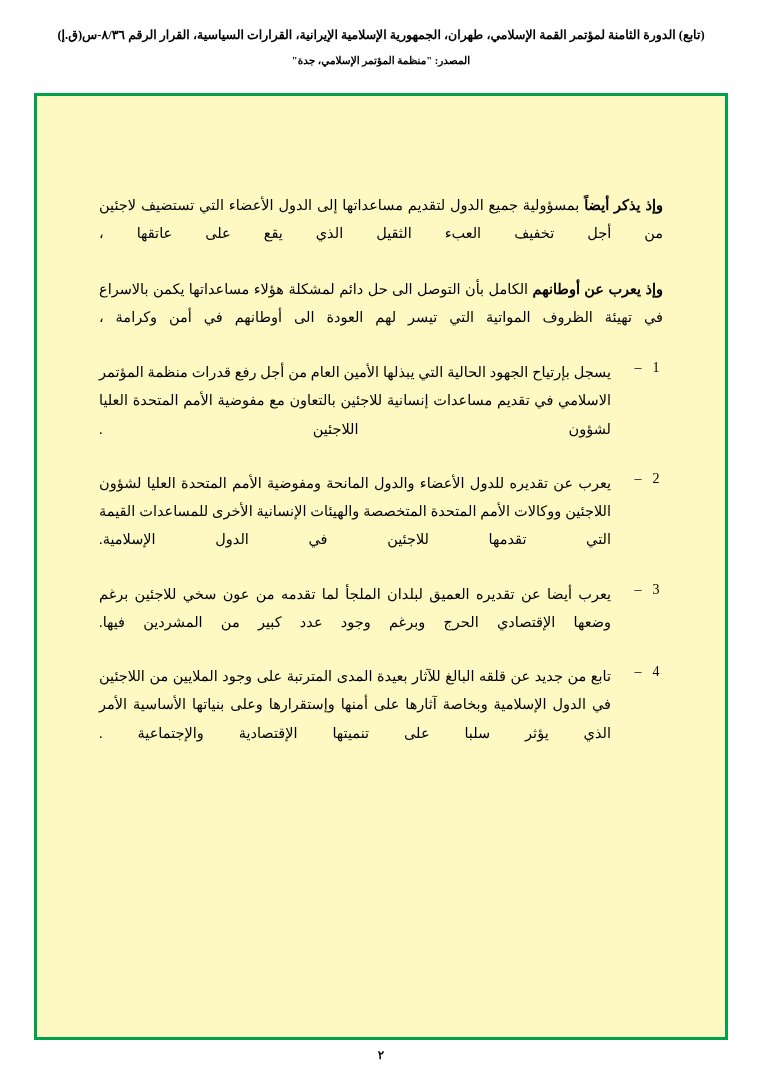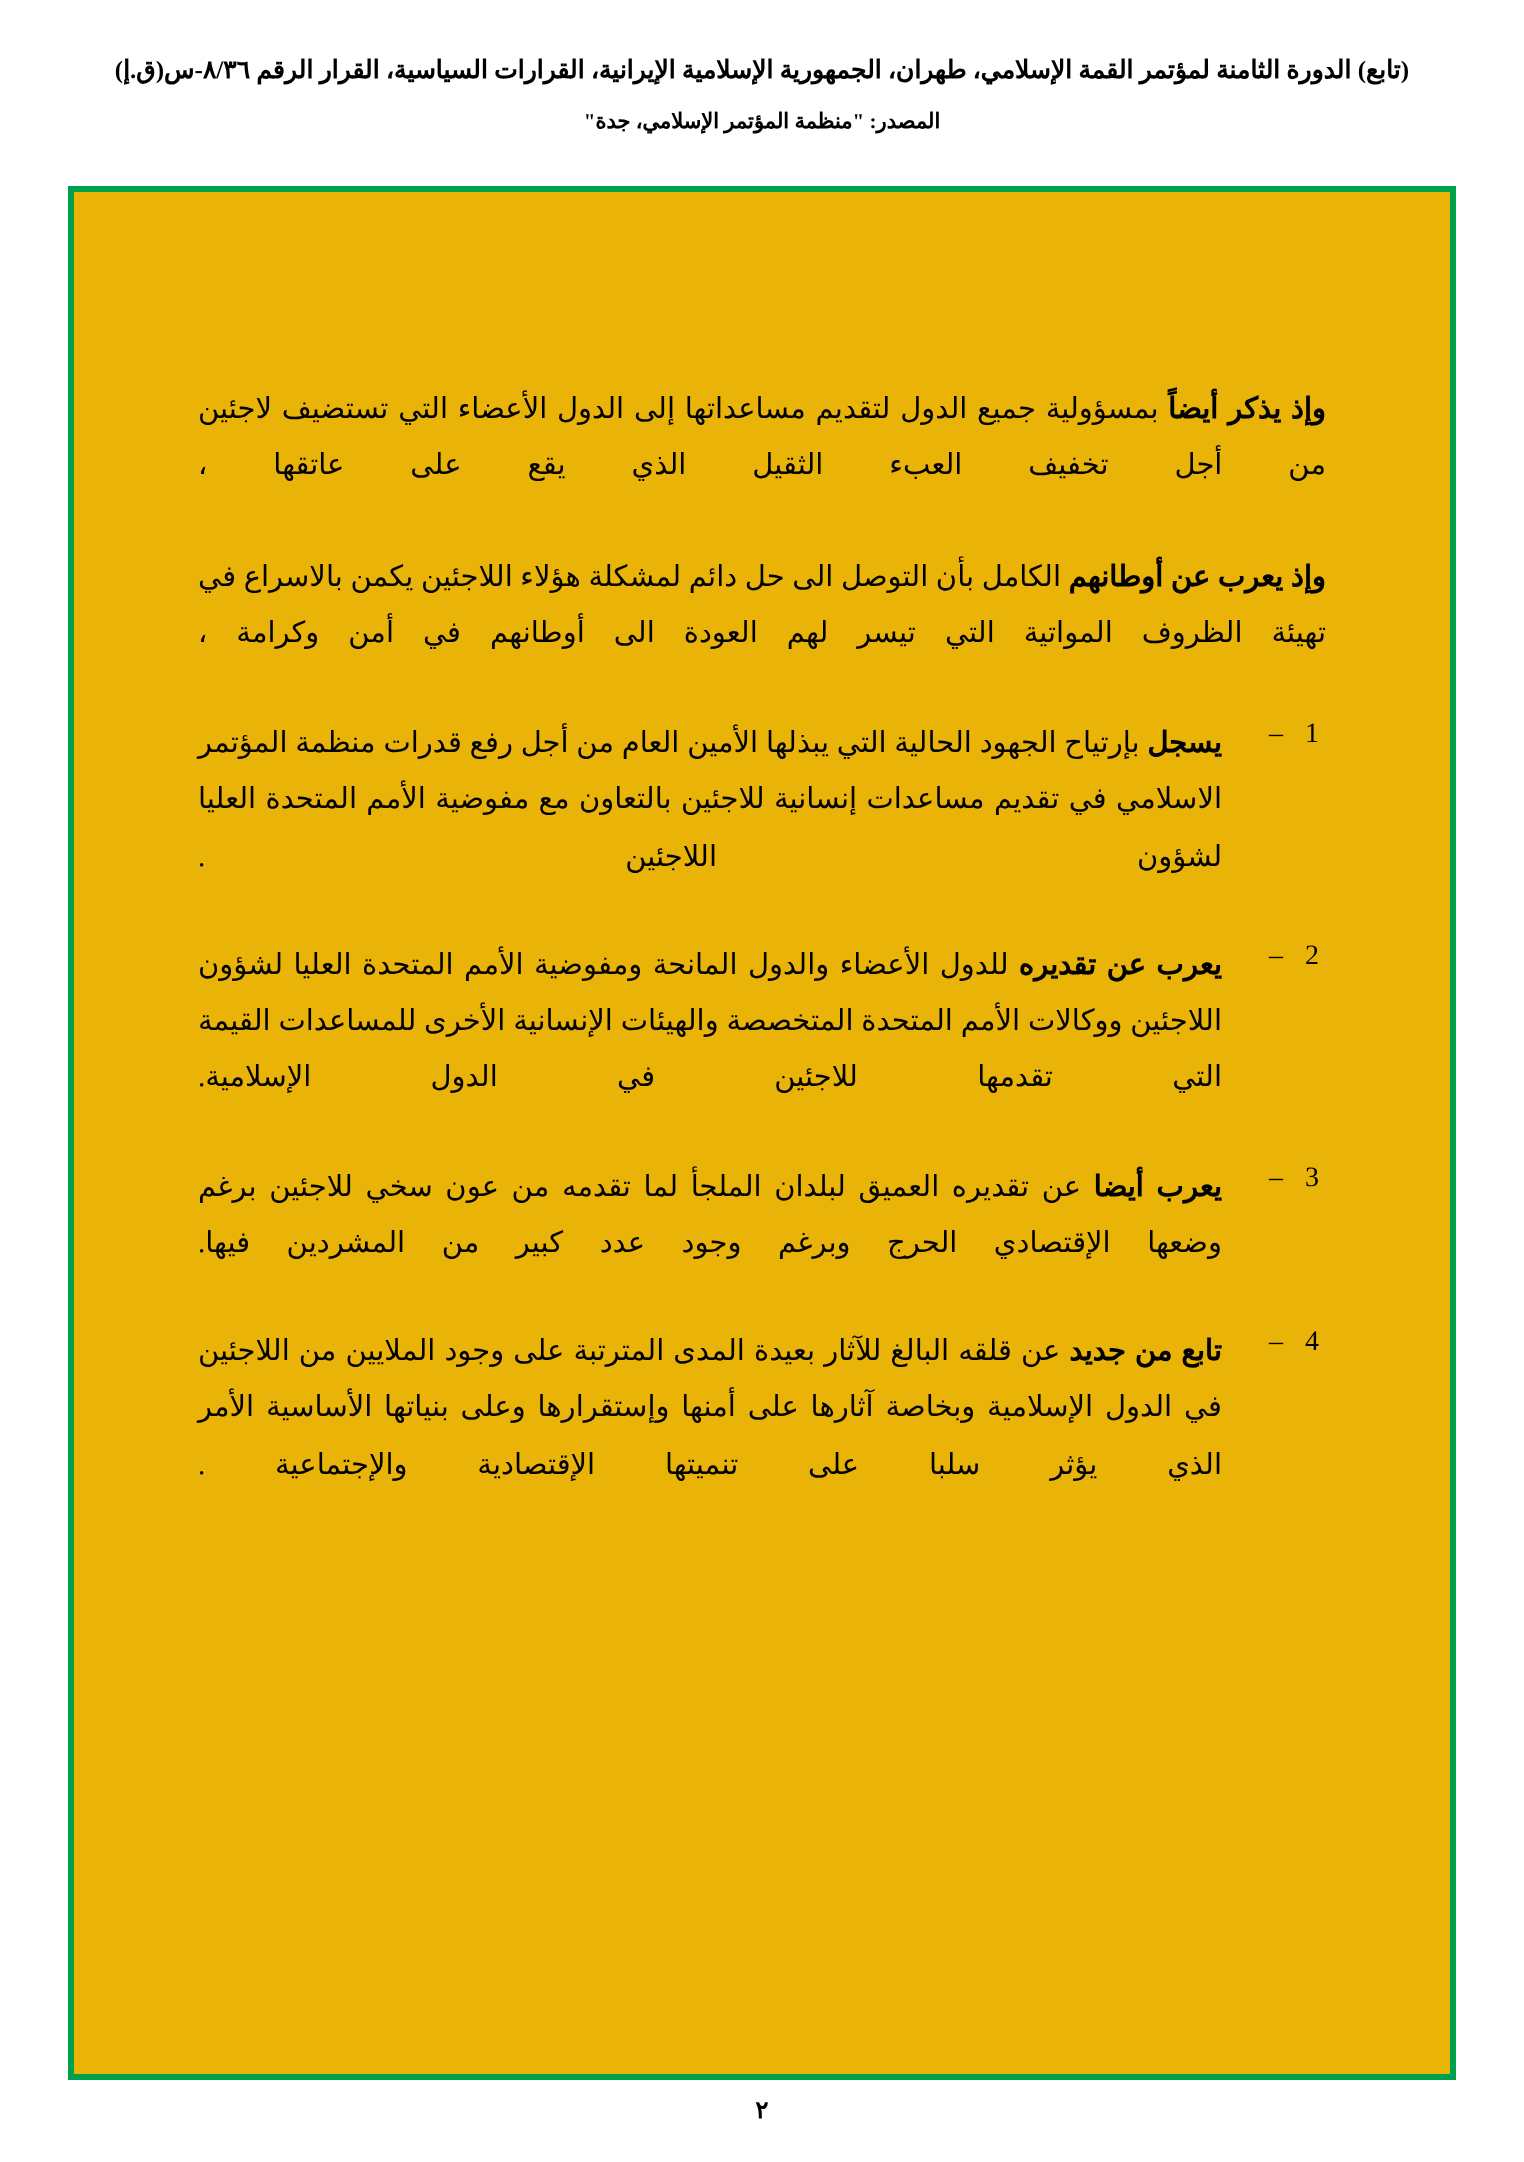--- a/index.html
+++ b/index.html
@@ -44,21 +44,21 @@
   }
 
   .frame {
     position: absolute;
     left: 34px;
     top: 93px;
     width: 694px;
     height: 947px;
     border: 3px solid #00a14b;
     box-sizing: border-box;
-    background: #eab308;
+    background: #fef9c3;
   }
 
   .frame-inner {
     padding: 95px 62px 20px 62px;
     direction: rtl;
   }
 
   .para {
     font-size: 14.5px;
     line-height: 1.95;
@@ -104,21 +104,21 @@
   .num-body {
     flex: 1 1 auto;
     font-size: 14.5px;
     line-height: 1.95;
     text-align: justify;
     text-align-last: justify;
     direction: rtl;
   }
 
   .num-body .lead {
-    font-weight: bold;
+    font-weight: normal;
     letter-spacing: 0.6px;
   }
 
   .page-number {
     position: absolute;
     left: 0;
     right: 0;
     bottom: 18px;
     text-align: center;
     font-size: 12px;
@@ -137,21 +137,21 @@
 
   <div class="frame">
     <div class="frame-inner">
 
       <div class="para">
         <span class="lead">وإذ يذكر أيضاً</span><span> بمسؤولية جميع الدول لتقديم مساعداتها إلى الدول الأعضاء التي تستضيف لاجئين من أجل تخفيف العبء الثقيل الذي يقع على عاتقها ،</span>
       </div>
 
 
       <div class="para">
-        <span class="lead">وإذ يعرب عن أوطانهم</span><span> الكامل بأن التوصل الى حل دائم لمشكلة هؤلاء اللاجئين يكمن بالاسراع في تهيئة الظروف المواتية التي تيسر لهم العودة الى أوطانهم في أمن وكرامة ،</span>
+        <span class="lead">وإذ يعرب عن أوطانهم</span><span> الكامل بأن التوصل الى حل دائم لمشكلة هؤلاء مساعداتها يكمن بالاسراع في تهيئة الظروف المواتية التي تيسر لهم العودة الى أوطانهم في أمن وكرامة ،</span>
       </div>
 
       <div class="numbered">
         <div class="num-col">
           <span class="num">1</span><span class="dash">–</span>
         </div>
         <div class="num-body">
           <span class="lead">يسجل</span><span> بإرتياح الجهود الحالية التي يبذلها الأمين العام من أجل رفع قدرات منظمة المؤتمر الاسلامي في تقديم مساعدات إنسانية للاجئين بالتعاون مع مفوضية الأمم المتحدة العليا لشؤون اللاجئين .</span>
         </div>
       </div>

